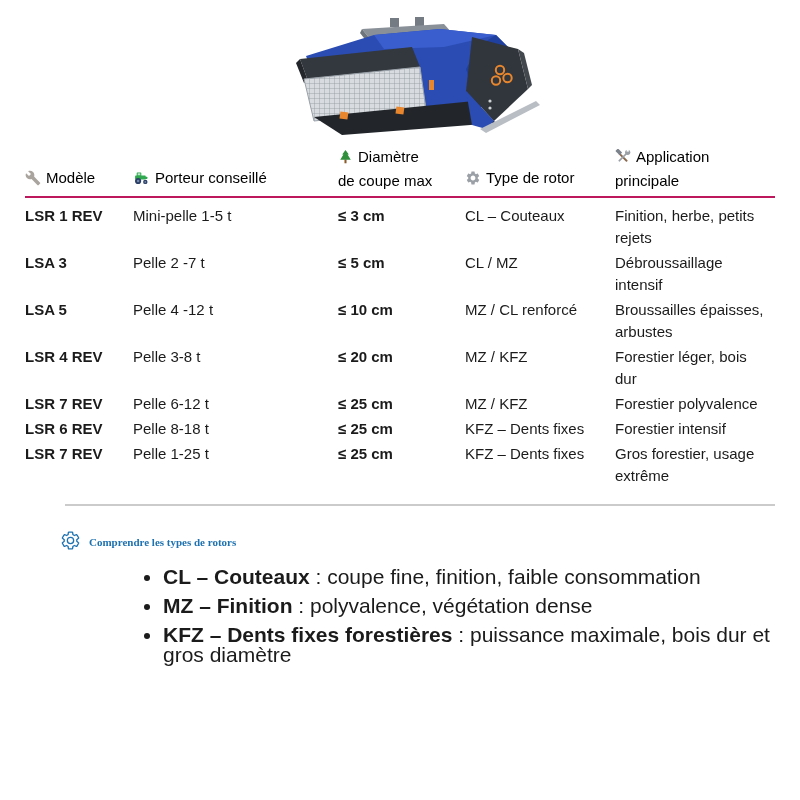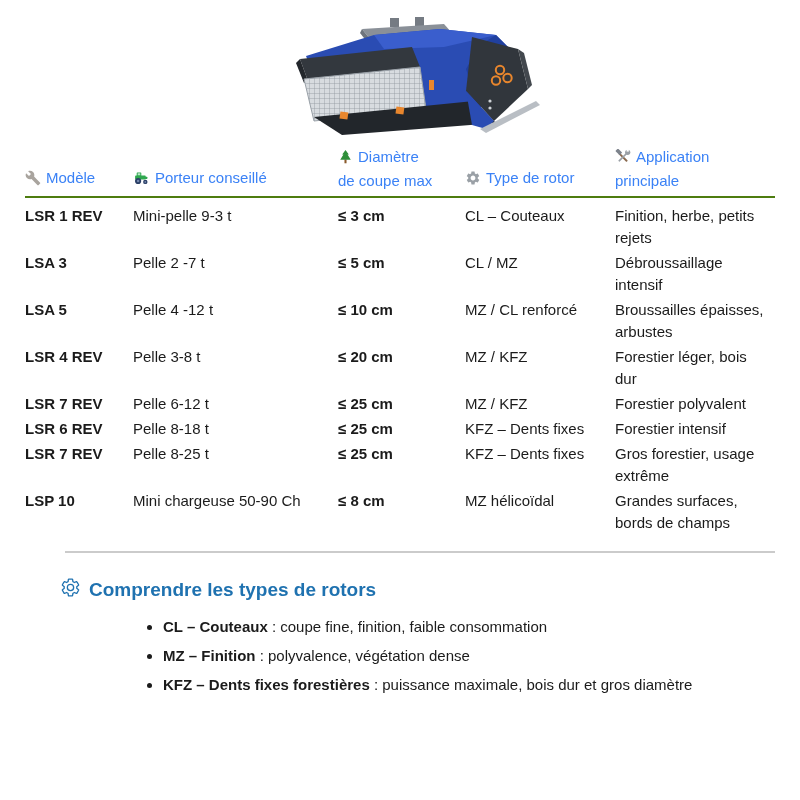--- a/index.html
+++ b/index.html
@@ -1,35 +1,35 @@
 <!DOCTYPE html>
 <html><head>
 <meta charset="utf-8">
 <style>
   html,body{margin:0;padding:0;background:#fff;}
   body{width:800px;font-family:"Liberation Sans",sans-serif;color:#1b1b1b;}
   .page{width:800px;min-height:800px;background:#fff;}
   .hero{width:800px;height:138px;display:flex;justify-content:center;align-items:flex-start;padding-top:8px;box-sizing:border-box;}
 
   table.models{margin:8px 0 0 25px;width:750px;border-collapse:collapse;table-layout:fixed;font-size:15px;}
-  table.models th{font-weight:normal;text-align:left;vertical-align:bottom;border-bottom:2px solid #4d7c0f;padding:0 6px 5px 0;line-height:21px;color:#3b82f6;}
+  table.models th{font-weight:normal;text-align:left;vertical-align:bottom;border-bottom:2px solid #be185d;padding:0 6px 5px 0;line-height:21px;color:#000000;}
   table.models td{vertical-align:top;padding:2px 8px 1px 0;line-height:22px;}
   table.models tbody tr:first-child td{padding-top:7px;margin-top:28px;}
   .hlabel{white-space:pre-line;}
   .hicon{display:inline-block;vertical-align:-3px;margin-right:5px;}
   td.model{font-weight:bold;}
   td.diameter{font-weight:bold;}
 
   hr.rule{border:none;border-top:2px solid #cbcbcb;width:710px;margin:16px 0 0 65px;}
 
   .rotor-section{margin:24px 0 0 60px;}
-  .rotor-title{display:flex;align-items:center;gap:8px;color:#1f72b0;font-size:19px;font-weight:bold;}
+  .rotor-title{display:flex;align-items:center;gap:8px;color:#1f72b0;font-size:11px;font-weight:bold;font-family:Liberation Serif, serif;}
   .rotor-title .ricon{display:inline-block;}
   ul.rotor-list{margin:14px 0 0 0;padding-left:103px;list-style:disc;}
-  ul.rotor-list li{margin-bottom:9px;font-size:15px;line-height:20px;}
+  ul.rotor-list li{margin-bottom:9px;font-size:21px;line-height:20px;}
   .term{font-weight:bold;}
 </style>
 </head>
 <body>
 
 <div class="page">
 
   <div class="hero">
     <svg width="312" height="128" viewBox="0 0 312 128">
       <defs>
@@ -135,21 +135,21 @@
               <rect x="11.6" y="0.1" width="2.2" height="2.5" fill="#ffffff"></rect>
             </svg>
           </span><span class="hlabel">Application
 principale</span>
         </th>
       </tr>
     </thead>
     <tbody>
       <tr>
         <td class="model">LSR 1 REV</td>
-        <td>Mini-pelle 9-3 t</td>
+        <td>Mini-pelle 1-5 t</td>
         <td class="diameter">≤ 3 cm</td>
         <td>CL – Couteaux</td>
         <td>Finition, herbe, petits rejets</td>
       </tr>
       <tr>
         <td class="model">LSA 3</td>
         <td>Pelle 2 -7 t</td>
         <td class="diameter">≤ 5 cm</td>
         <td>CL / MZ</td>
         <td>Débroussaillage intensif</td>
@@ -166,42 +166,35 @@
         <td>Pelle 3-8 t</td>
         <td class="diameter">≤ 20 cm</td>
         <td>MZ / KFZ</td>
         <td>Forestier léger, bois dur</td>
       </tr>
       <tr>
         <td class="model">LSR 7 REV</td>
         <td>Pelle 6-12 t</td>
         <td class="diameter">≤ 25 cm</td>
         <td>MZ / KFZ</td>
-        <td>Forestier polyvalent</td>
+        <td>Forestier polyvalence</td>
       </tr>
       <tr>
         <td class="model">LSR 6 REV</td>
         <td>Pelle 8-18 t</td>
         <td class="diameter">≤ 25 cm</td>
         <td>KFZ – Dents fixes</td>
         <td>Forestier intensif</td>
       </tr>
       <tr>
         <td class="model">LSR 7 REV</td>
-        <td>Pelle 8-25 t</td>
+        <td>Pelle 1-25 t</td>
         <td class="diameter">≤ 25 cm</td>
         <td>KFZ – Dents fixes</td>
         <td>Gros forestier, usage extrême</td>
-      </tr>
-      <tr>
-        <td class="model">LSP 10</td>
-        <td>Mini chargeuse 50-90 Ch</td>
-        <td class="diameter">≤ 8 cm</td>
-        <td>MZ hélicoïdal</td>
-        <td>Grandes surfaces, bords de champs</td>
       </tr>
     </tbody>
   </table>
 
   <hr class="rule">
 
   <div class="rotor-section">
     <div class="rotor-title">
       <span class="ricon">
         <svg width="21" height="21" viewBox="0 0 24 24">

